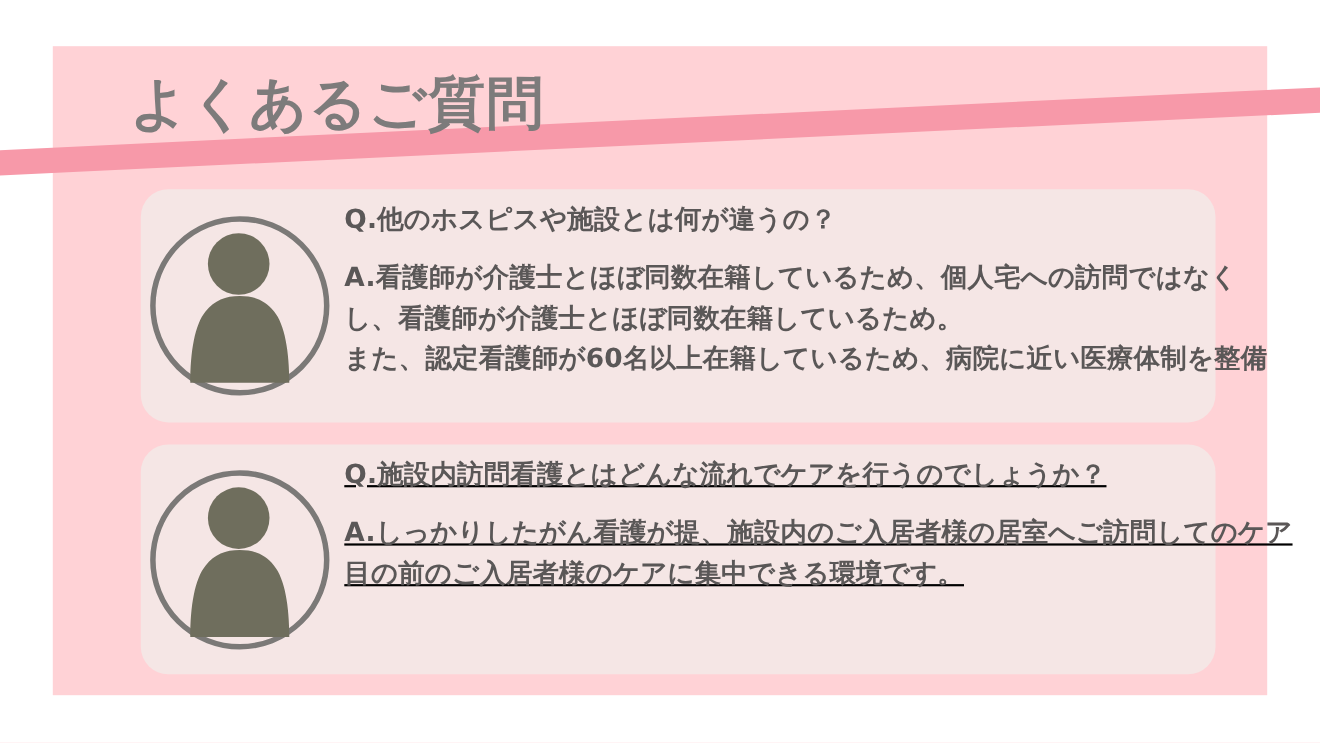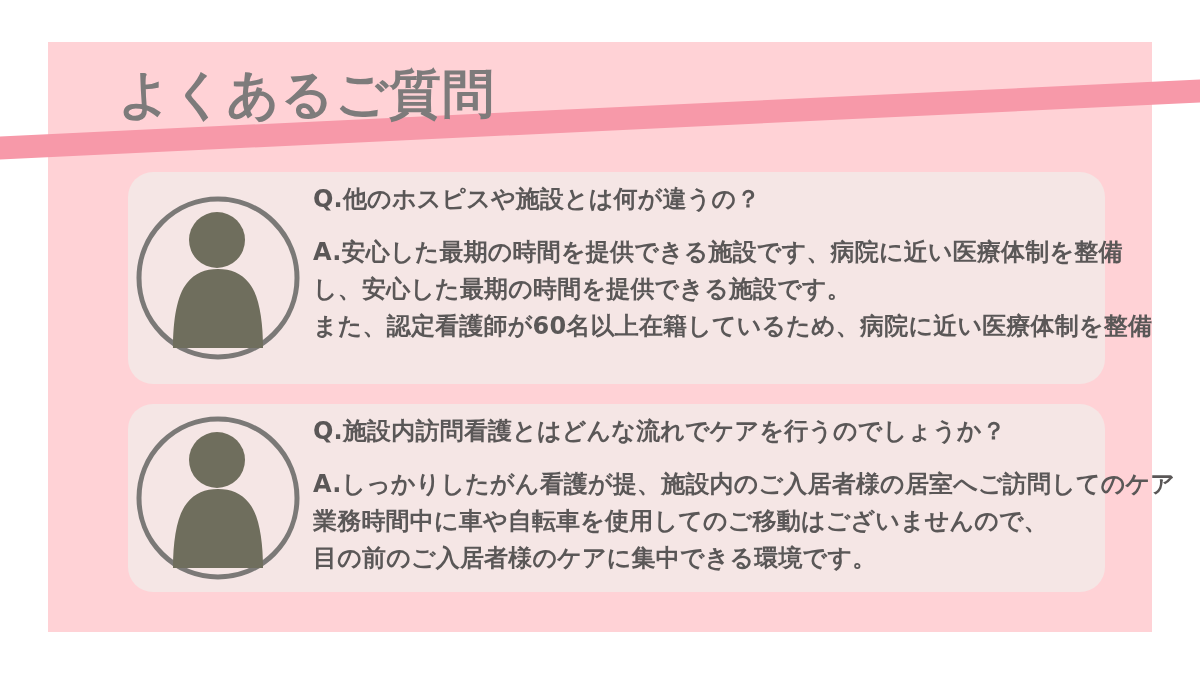--- a/index.html
+++ b/index.html
@@ -49,21 +49,21 @@
   .card{
     position:absolute;
     left:128px;
     width:977px;
     background:var(--card);
     border-radius:25px;
     display:flex;
     align-items:center;
   }
   .card.card-1{top:172px;height:212px;}
-  .card.card-2{top:404px;height:188px;}
+  .card.card-2{top:404px;height:209px;text-decoration:underline;}
   .avatar{
     flex:0 0 166px;
     width:166px;height:166px;
     margin-left:7px;
   }
   .qa-text{
     align-self:flex-start;
     padding-top:12px;
     margin-left:12px;
     width:790px;
@@ -94,33 +94,32 @@
   <h1 class="title">よくあるご質問</h1>
 
   <section class="card card-1">
     <svg class="avatar" viewBox="0 0 166 166" xmlns="http://www.w3.org/2000/svg">
       <circle cx="83" cy="83" r="79" fill="none" stroke="var(--avatar-ring)" stroke-width="5"></circle>
       <circle cx="82" cy="45" r="28" fill="var(--avatar-silhouette)"></circle>
       <path d="M 38 153 C 38 125, 42 100, 52 88 C 60 78, 70 74, 83 74 C 96 74, 106 78, 114 88 C 124 100, 128 125, 128 153 Z" fill="var(--avatar-silhouette)"></path>
     </svg>
     <div class="qa-text">
       <div class="question">Q.他のホスピスや施設とは何が違うの？</div>
-      <div class="answer-line">A.安心した最期の時間を提供できる施設です、病院に近い医療体制を整備</div>
-      <div class="answer-line">し、安心した最期の時間を提供できる施設です。</div>
+      <div class="answer-line">A.看護師が介護士とほぼ同数在籍しているため、個人宅への訪問ではなく</div>
+      <div class="answer-line">し、看護師が介護士とほぼ同数在籍しているため。</div>
       <div class="answer-line">また、認定看護師が60名以上在籍しているため、病院に近い医療体制を整備</div>
     </div>
   </section>
 
   <section class="card card-2">
     <svg class="avatar" viewBox="0 0 166 166" xmlns="http://www.w3.org/2000/svg">
       <circle cx="83" cy="83" r="79" fill="none" stroke="var(--avatar-ring)" stroke-width="5"></circle>
       <circle cx="82" cy="45" r="28" fill="var(--avatar-silhouette)"></circle>
       <path d="M 38 153 C 38 125, 42 100, 52 88 C 60 78, 70 74, 83 74 C 96 74, 106 78, 114 88 C 124 100, 128 125, 128 153 Z" fill="var(--avatar-silhouette)"></path>
     </svg>
     <div class="qa-text">
       <div class="question">Q.施設内訪問看護とはどんな流れでケアを行うのでしょうか？</div>
       <div class="answer-line">A.しっかりしたがん看護が提、施設内のご入居者様の居室へご訪問してのケア</div>
-      <div class="answer-line">業務時間中に車や自転車を使用してのご移動はございませんので、</div>
       <div class="answer-line">目の前のご入居者様のケアに集中できる環境です。</div>
     </div>
   </section>
 
 </div>
 
 </body></html>

